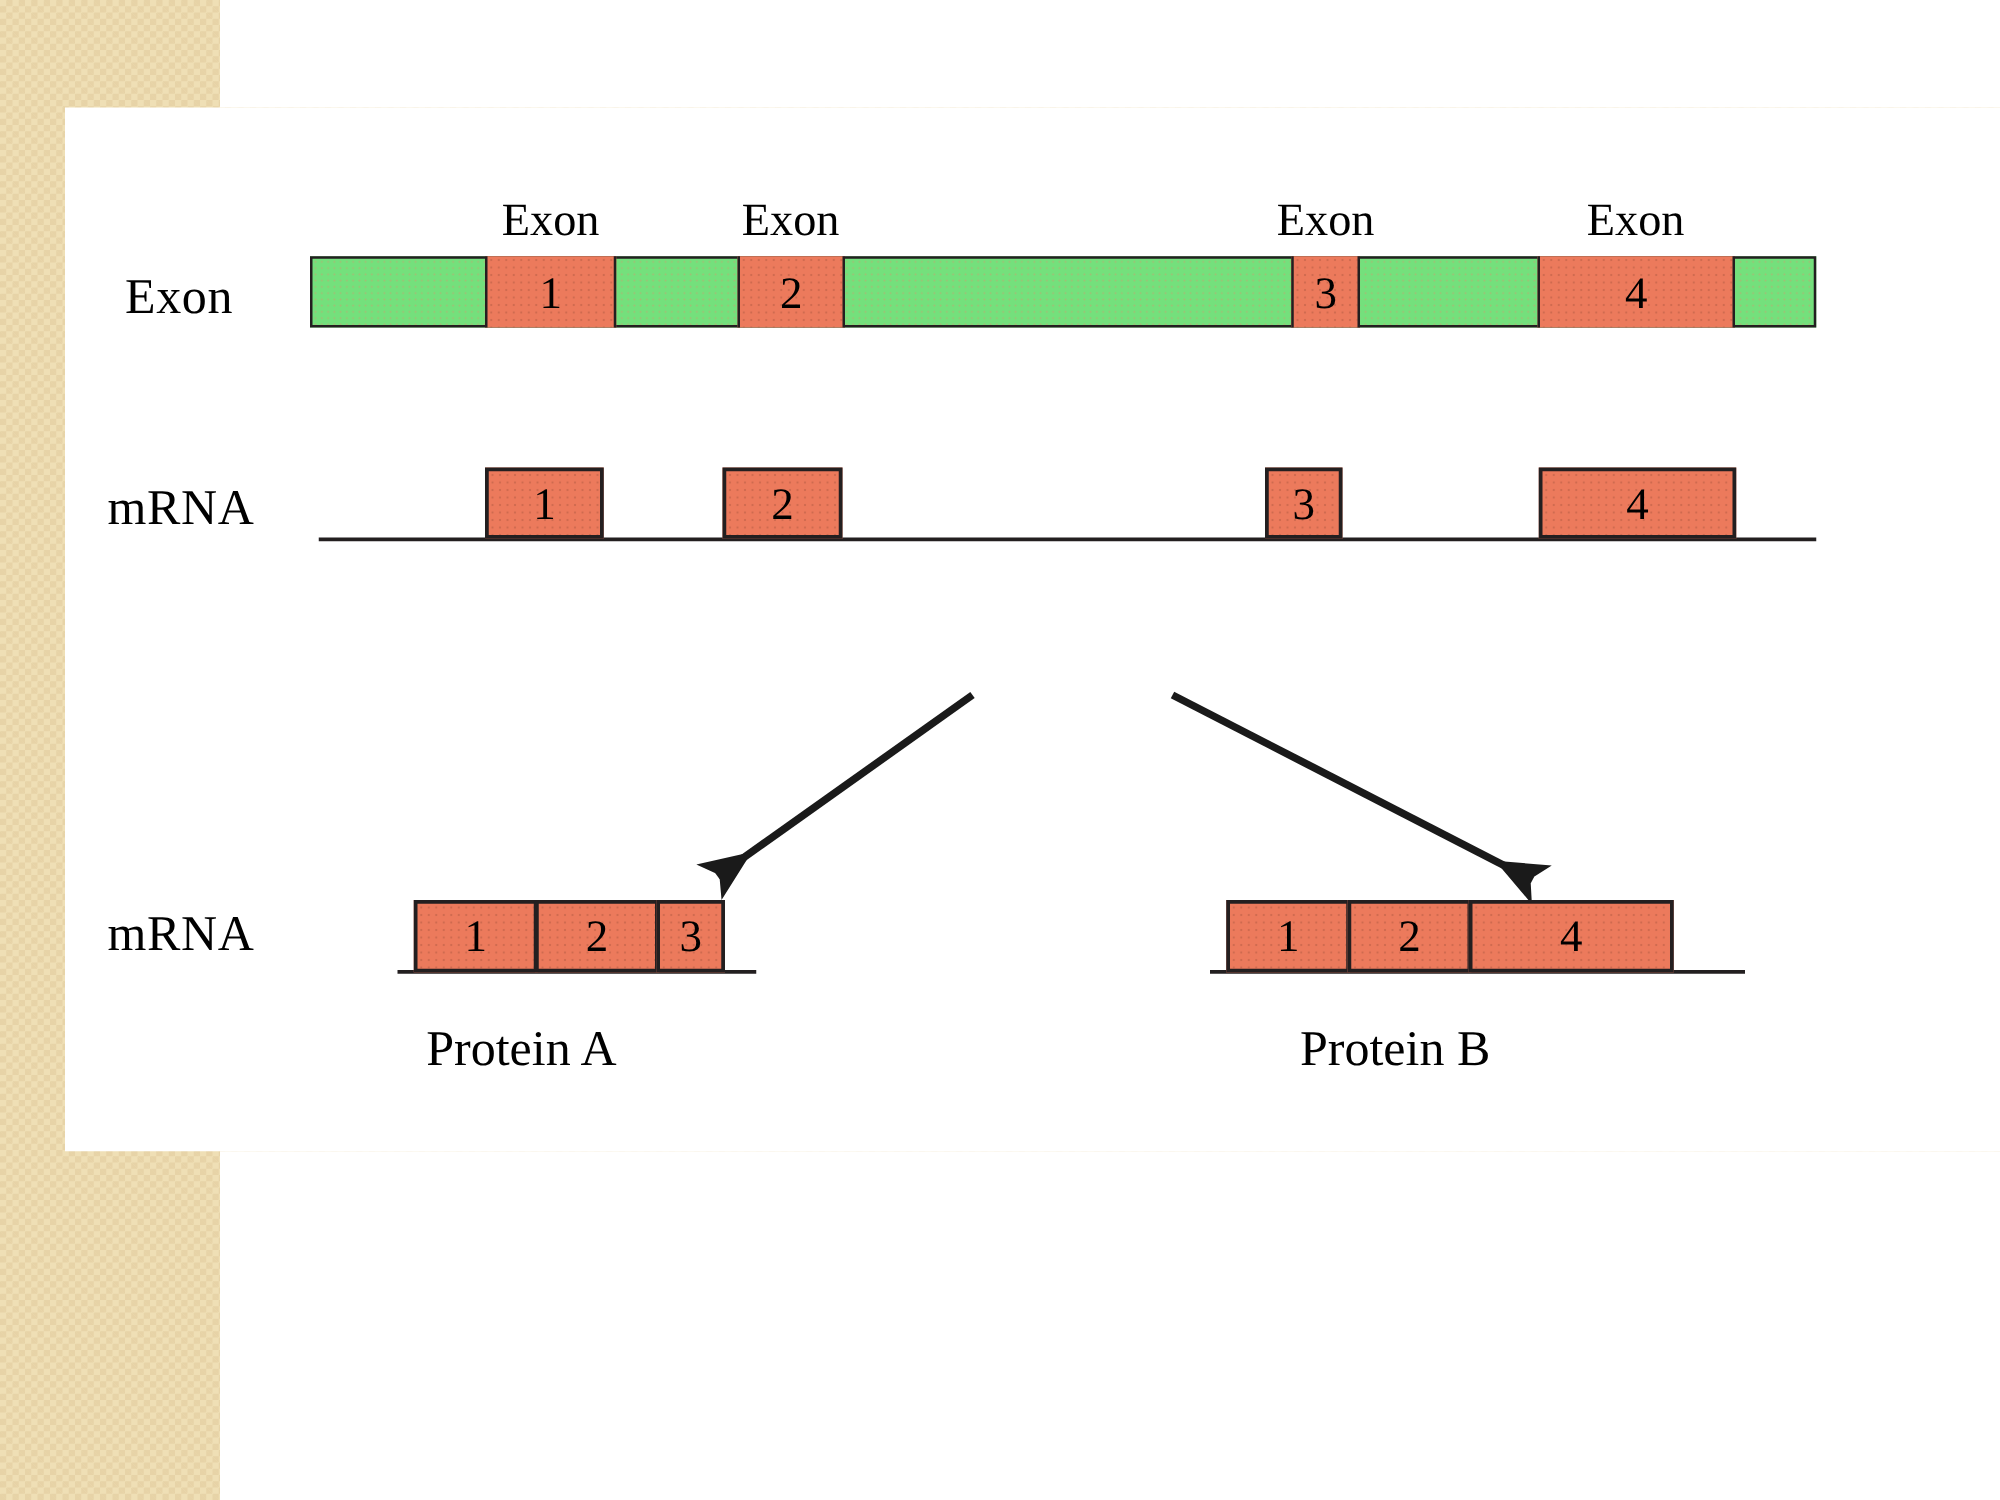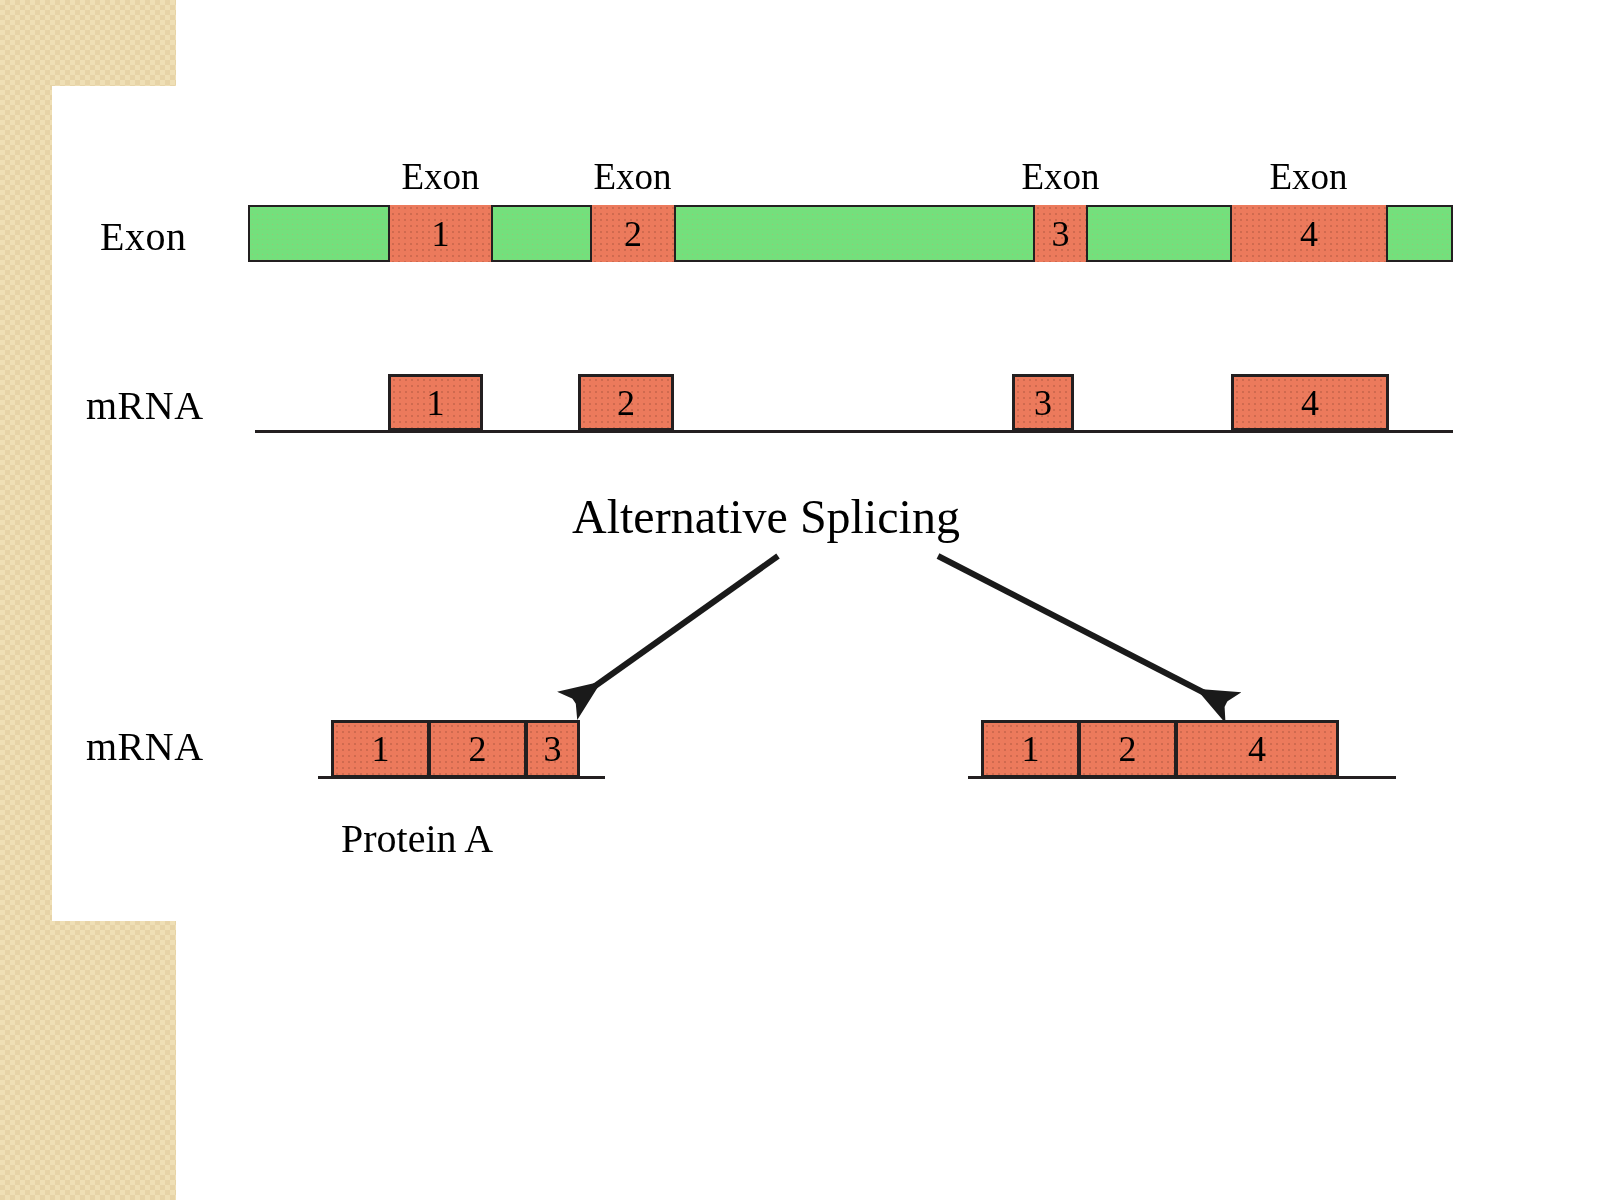--- a/index.html
+++ b/index.html
@@ -198,21 +198,20 @@
 
     <div class="row-label" style="left:86px; top:382px;">mRNA</div>
 
     <div class="mrna-line" style="left:255px; top:430px; width:1198px;"></div>
 
     <div class="mrna-box" style="left:388px; top:374px; width:95px; height:57px;">1</div>
     <div class="mrna-box" style="left:578px; top:374px; width:96px; height:57px;">2</div>
     <div class="mrna-box" style="left:1012px; top:374px; width:62px; height:57px;">3</div>
     <div class="mrna-box" style="left:1231px; top:374px; width:158px; height:57px;">4</div>
 
-    <div class="splice-title" style="left:572px; top:489px;">Alternative Splicing</div>
 
     <svg class="arrows" viewBox="0 0 1600 1200">
       <defs>
         <marker id="arrowheadL" markerWidth="7" markerHeight="7" refX="5.6" refY="3.1" orient="auto" markerUnits="strokeWidth">
           <path d="M0,3.1 L7,0.2 L5.3,3.1 L7,6.0 Z" fill="#1a1a1a"></path>
         </marker>
         <marker id="arrowheadR" markerWidth="7" markerHeight="7" refX="5.6" refY="3.1" orient="auto" markerUnits="strokeWidth">
           <path d="M0,3.1 L7,0.2 L5.3,3.1 L7,6.0 Z" fill="#1a1a1a"></path>
         </marker>
       </defs>
@@ -229,15 +228,16 @@
     <div class="protein-box" style="left:525px; top:720px; width:55px; height:58px;">3</div>
 
     <div class="protein-label" style="left:341px; top:815px; width:240px;">Protein A</div>
 
     <div class="mrna-line" style="left:968px; top:776px; width:428px;"></div>
 
     <div class="protein-box" style="left:981px; top:720px; width:99px; height:58px;">1</div>
     <div class="protein-box" style="left:1078px; top:720px; width:99px; height:58px;">2</div>
     <div class="protein-box" style="left:1175px; top:720px; width:164px; height:58px;">4</div>
 
+    <div class="protein-label" style="left:1040px; top:815px; width:240px;">Protein B</div>
 
   </div>
 </div>
 
 </body></html>

